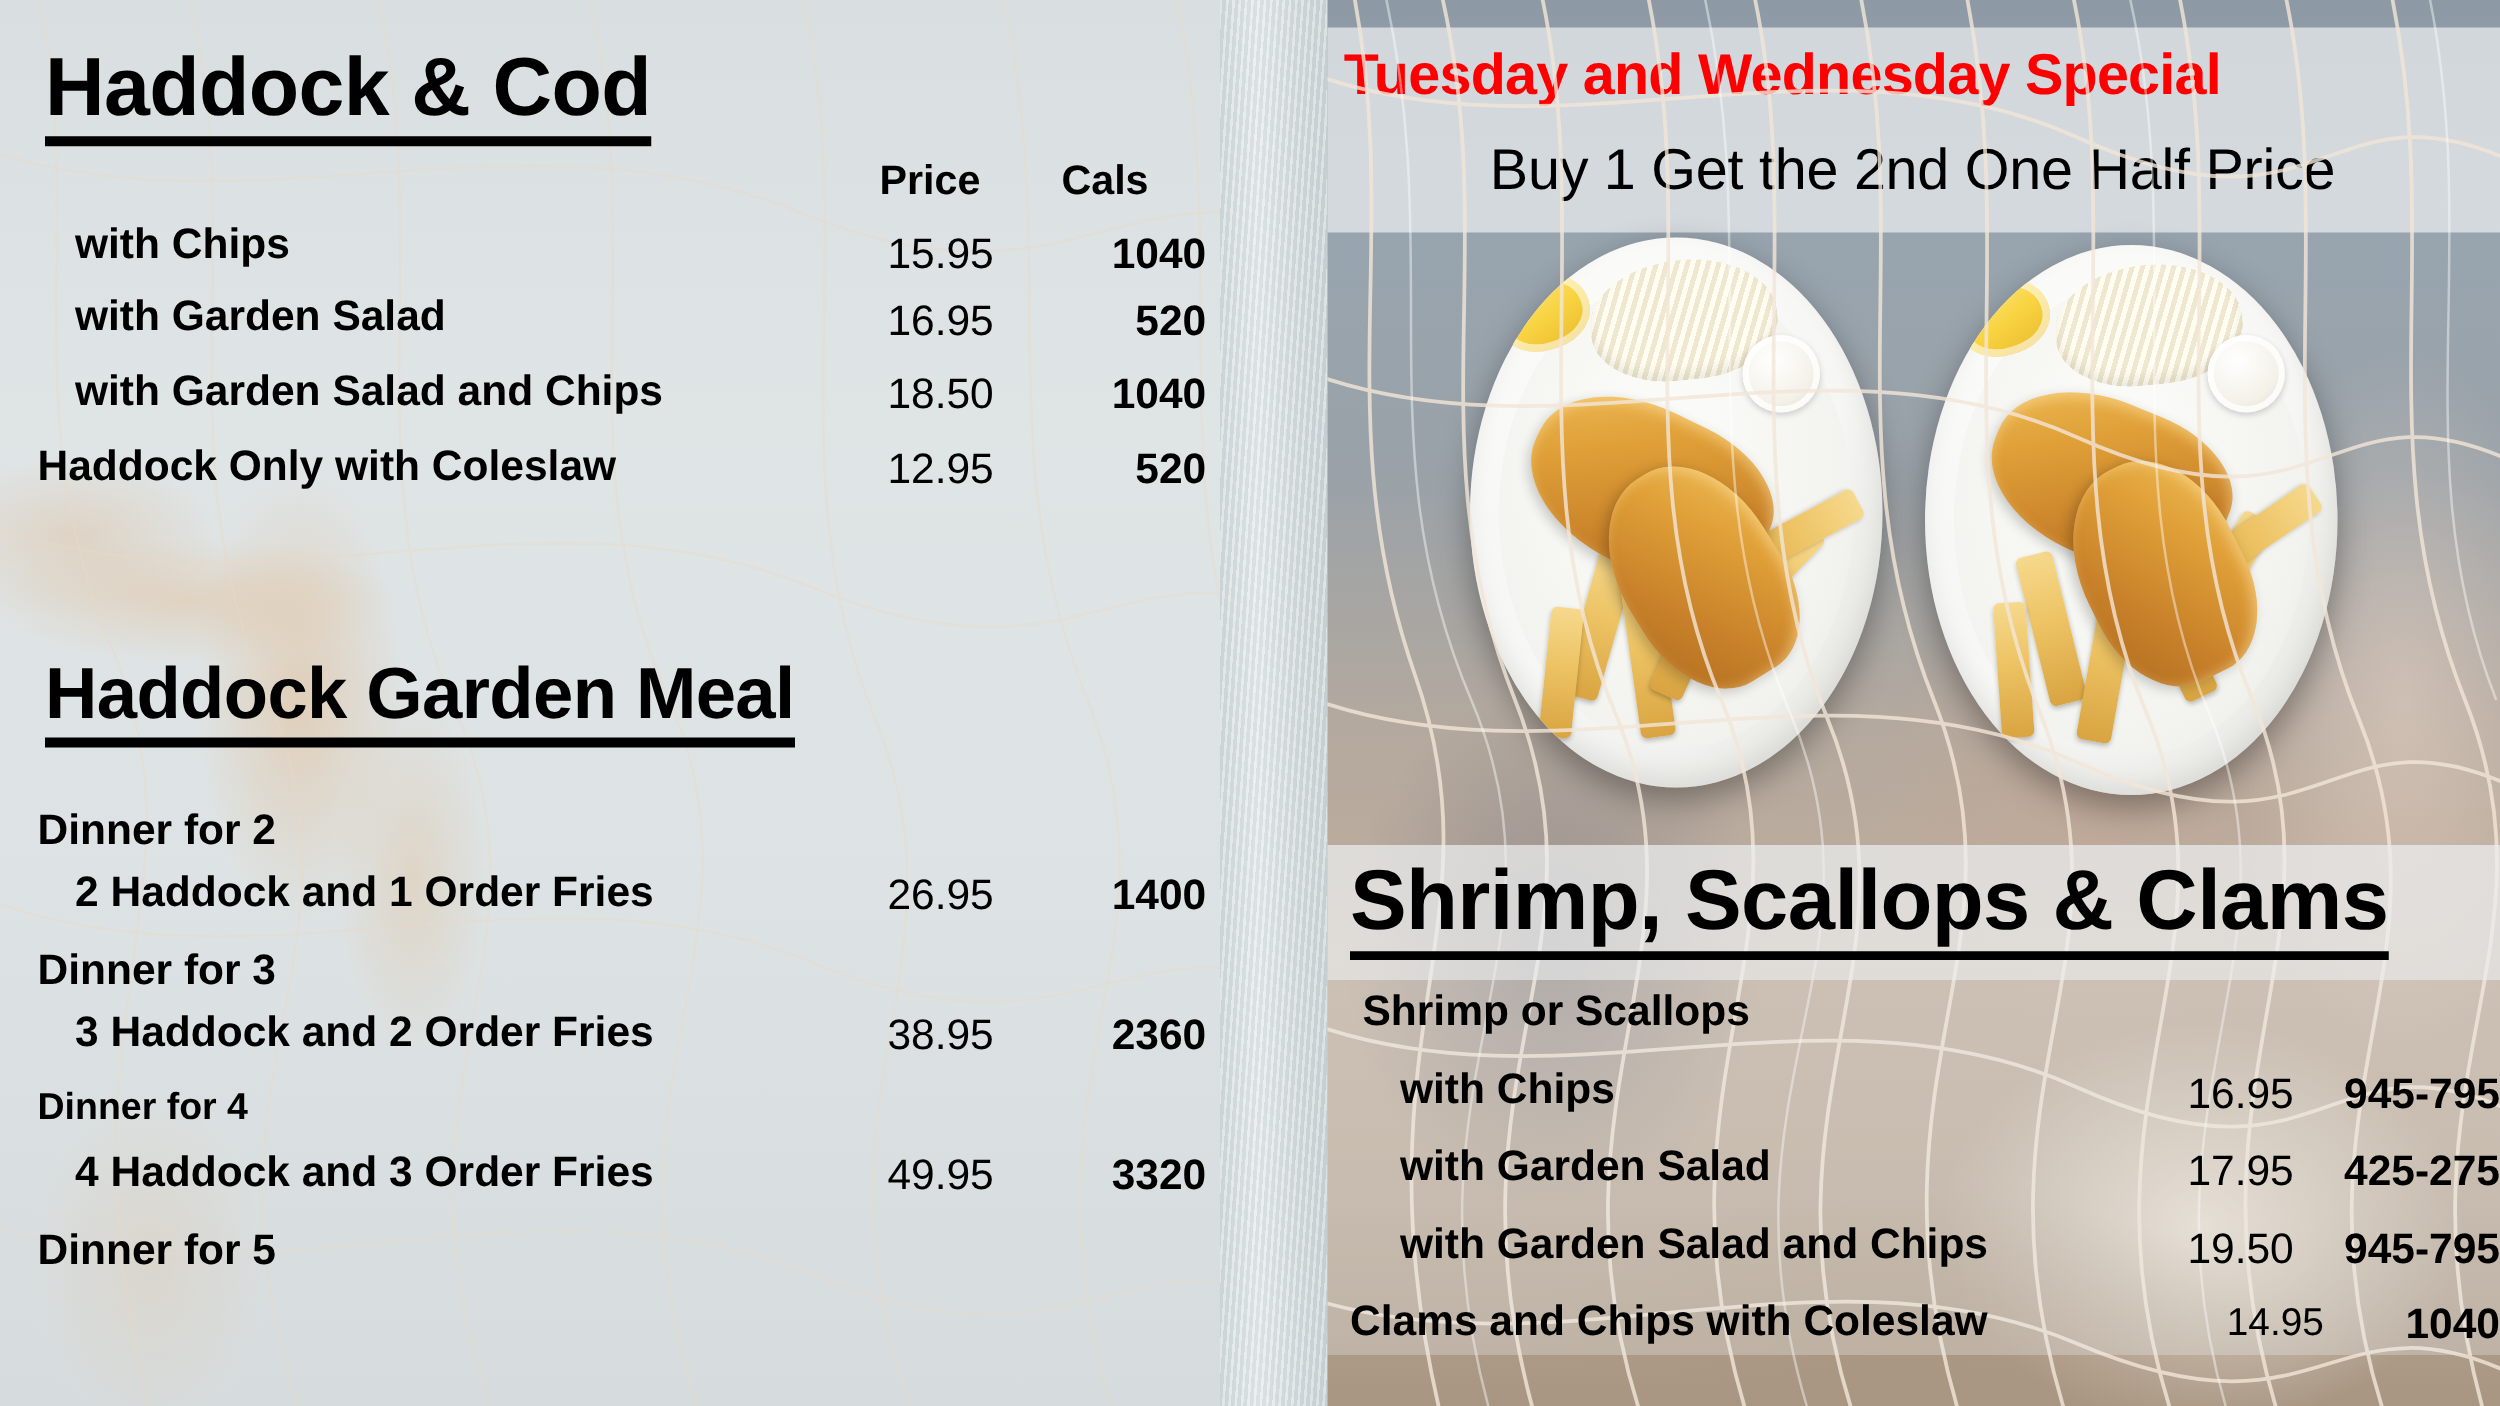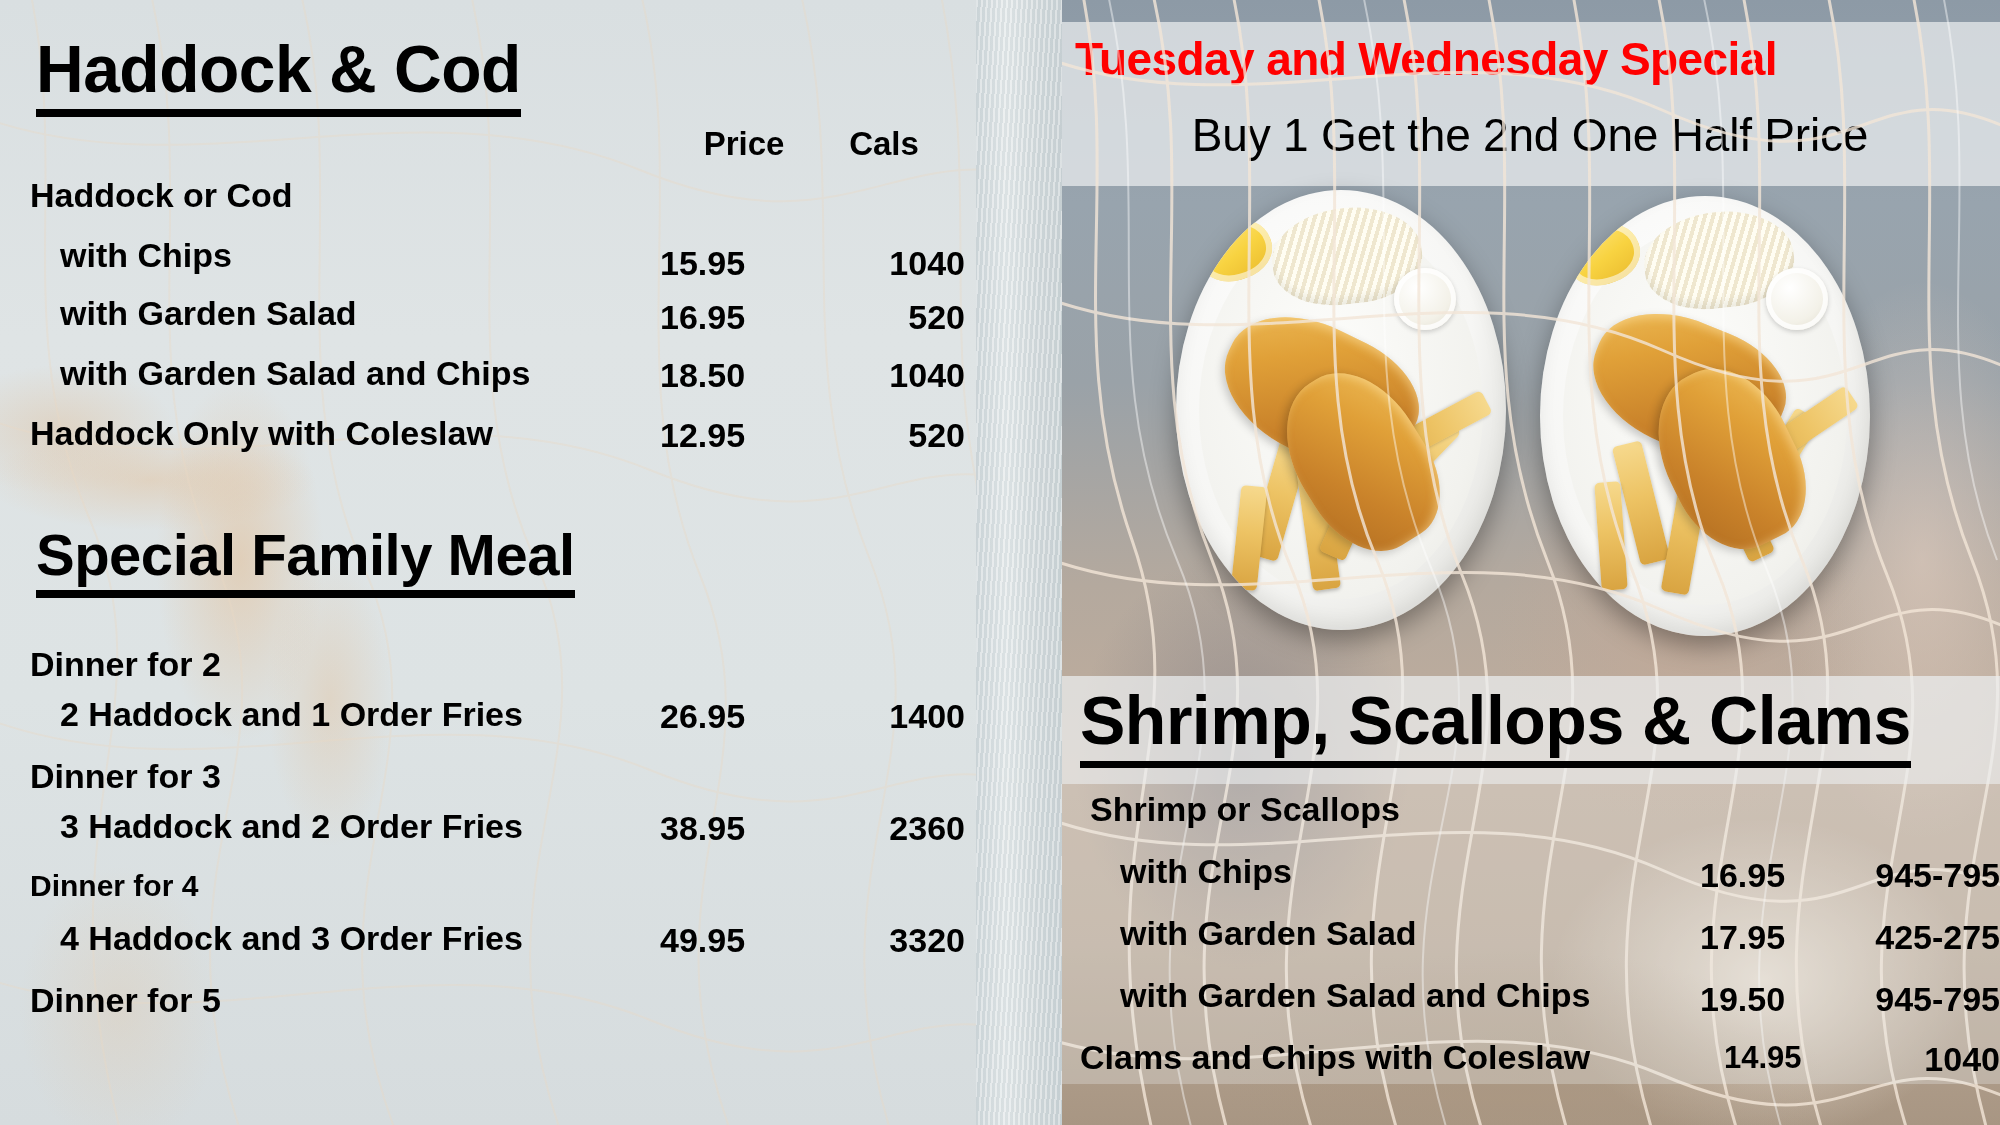--- a/index.html
+++ b/index.html
@@ -59,21 +59,21 @@
   
   .sec-title{
     font-weight:bold;color:#000;letter-spacing:-.5px;
     display:inline-block;padding-bottom:6px;
     border-bottom:8px solid #000;line-height:1.02;
     white-space:nowrap;
   }
   .tbl{position:absolute;color:#000;}
   .row{position:relative;height:60px;}
   .nm{position:absolute;left:0;font-weight:bold;white-space:nowrap;}
-  .pr{position:absolute;font-weight:bold;text-align:left;}
+  .pr{position:absolute;font-weight:normal;text-align:right;}
   .cl{position:absolute;font-weight:bold;text-align:right;}
   .hdr{font-weight:bold;text-align:center;}
 
   .indent1{padding-left:30px;}
   .indent2{padding-left:0px;}
 
   
   .special-red{
     font-weight:bold;color:#ff0000;white-space:nowrap;
     font-size:46px;letter-spacing:-.6px;
@@ -150,25 +150,20 @@
 
   <div style="position:absolute;left:36px;top:36px;">
     <div class="sec-title" style="font-size:66px;">Haddock &amp; Cod</div>
   </div>
 
   <div style="position:absolute;left:690px;top:125px;width:108px;font-size:33px;" class="hdr">Price</div>
   <div style="position:absolute;left:830px;top:125px;width:108px;font-size:33px;" class="hdr">Cals</div>
 
   <div class="tbl" style="left:30px;top:170px;width:920px;">
 
-    <div class="row">
-      <div class="nm" style="top:6px;font-size:34px;">Haddock or Cod</div>
-      <div class="pr" style="left:630px;top:6px;width:135px;font-size:34px;"></div>
-      <div class="cl" style="left:790px;top:6px;width:145px;font-size:34px;"></div>
-    </div>
 
     <div class="row" style="height:62px;">
       <div class="nm indent1" style="top:6px;font-size:34px;">with Chips</div>
       <div class="pr" style="left:630px;top:14px;width:135px;font-size:34px;">15.95</div>
       <div class="cl" style="left:790px;top:14px;width:145px;font-size:34px;">1040</div>
     </div>
 
     <div class="row" style="height:60px;">
       <div class="nm indent1" style="top:2px;font-size:34px;">with Garden Salad</div>
       <div class="pr" style="left:630px;top:6px;width:135px;font-size:34px;">16.95</div>
@@ -182,21 +177,21 @@
     </div>
 
     <div class="row" style="height:60px;">
       <div class="nm indent2" style="top:2px;font-size:34px;">Haddock Only with Coleslaw</div>
       <div class="pr" style="left:630px;top:4px;width:135px;font-size:34px;">12.95</div>
       <div class="cl" style="left:790px;top:4px;width:145px;font-size:34px;">520</div>
     </div>
   </div>
 
   <div style="position:absolute;left:36px;top:525px;">
-    <div class="sec-title" style="font-size:58px;">Special Family Meal</div>
+    <div class="sec-title" style="font-size:58px;">Haddock Garden Meal</div>
   </div>
 
   <div class="tbl" style="left:30px;top:645px;width:920px;">
 
     <div class="row" style="height:50px;">
       <div class="nm" style="top:0;font-size:34px;">Dinner for 2</div>
     </div>
     <div class="row" style="height:62px;">
       <div class="nm indent1" style="top:0;font-size:34px;">2 Haddock and 1 Order Fries</div>
       <div class="pr" style="left:630px;top:2px;width:135px;font-size:34px;">26.95</div>

